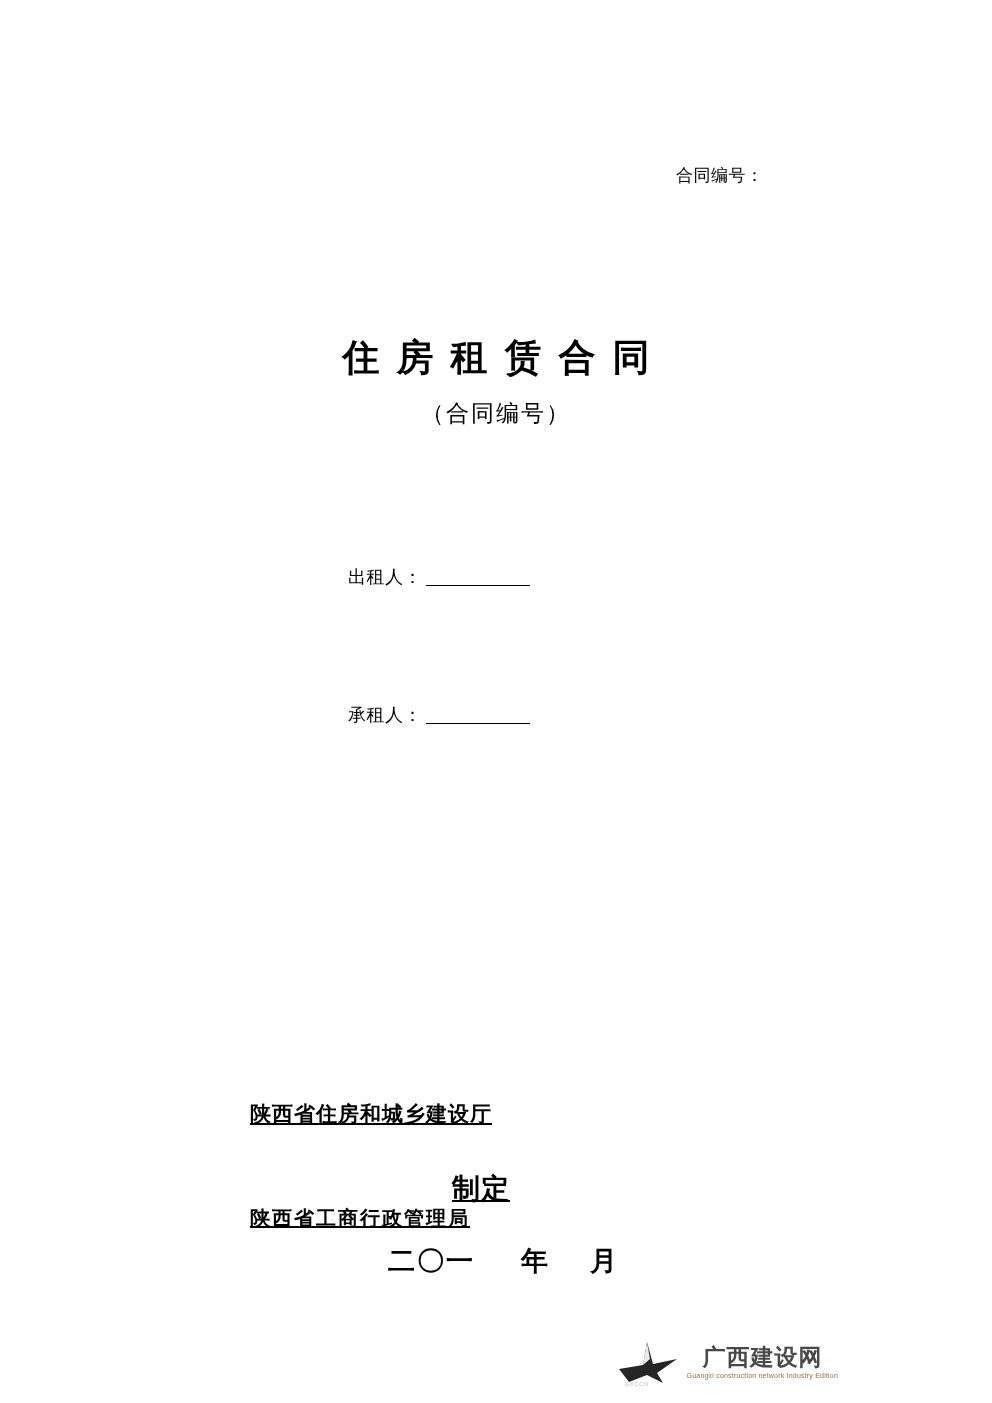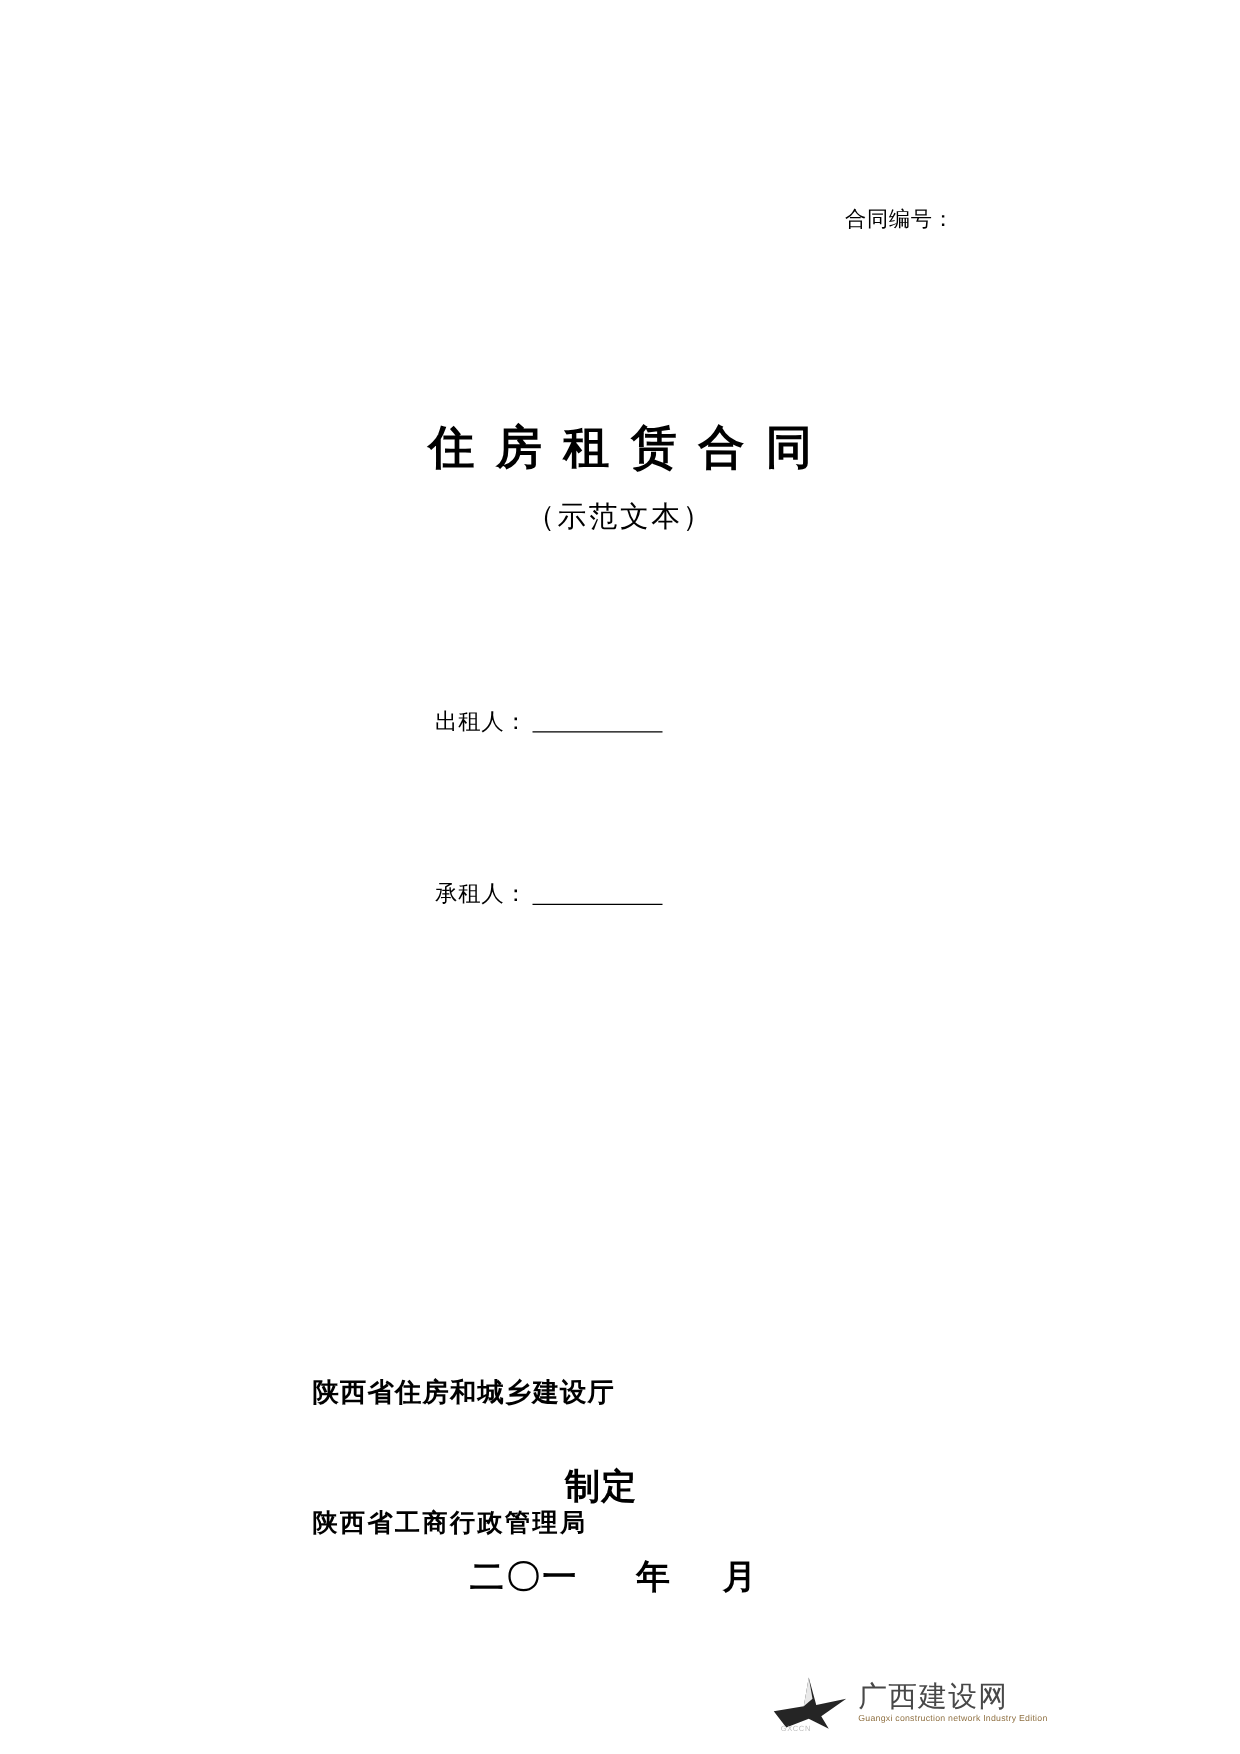--- a/index.html
+++ b/index.html
@@ -74,20 +74,21 @@
   }
   .party-lessor { top: 565px; }
   .party-lessee { top: 703px; }
 
   
   .org {
     position: absolute;
     font-family: "Liberation Sans", "DejaVu Sans", sans-serif;
     font-weight: bold;
     white-space: nowrap;
+    text-decoration: underline;
   }
   .org-1 {
     top: 1100px;
     left: 250px;
     font-size: 21px;
     letter-spacing: 1px;
   }
   .org-made {
     top: 1170px;
     left: 452px;
@@ -96,21 +97,21 @@
   }
   .org-2 {
     top: 1205px;
     left: 250px;
     font-size: 20px;
     letter-spacing: 2px;
   }
   .date-line {
     position: absolute;
     top: 1243px;
-    left: 376px;
+    left: 388px;
     font-size: 27px;
     font-weight: bold;
     letter-spacing: 2px;
     white-space: nowrap;
   }
   .date-line .gap { display: inline-block; width: 46px; }
   .date-line .gap-sm { display: inline-block; width: 40px; }
 
   
   .watermark {
@@ -129,23 +130,24 @@
   }
   .watermark .star svg { display: block; }
   .watermark .wm-text {
     display: flex;
     flex-direction: column;
     justify-content: center;
     line-height: 1.1;
   }
   .watermark .wm-cn {
     font-size: 23px;
-    font-weight: normal;
+    font-weight: bold;
     color: #3f3f3f;
     letter-spacing: 1px;
+    margin-left: 16px;
   }
   .watermark .wm-en {
     font-size: 7px;
     color: #8a6a3a;
     letter-spacing: 0.2px;
     margin-top: 2px;
   }
   .watermark .wm-sub {
     position: absolute;
     left: 8px;
@@ -157,21 +159,21 @@
 </style>
 </head>
 <body>
 
 <div class="page">
 
   <div class="contract-no">合同编号：</div>
 
   <div class="doc-title">住房租赁合同</div>
 
-  <div class="doc-subtitle">（示范文本）</div>
+  <div class="doc-subtitle">（合同编号）</div>
 
   <div class="party party-lessor">
     <span class="label">出租人：</span><span class="blank"></span>
   </div>
 
   <div class="party party-lessee">
     <span class="label">承租人：</span><span class="blank"></span>
   </div>
 
   <div class="org org-1">陕西省住房和城乡建设厅</div>

